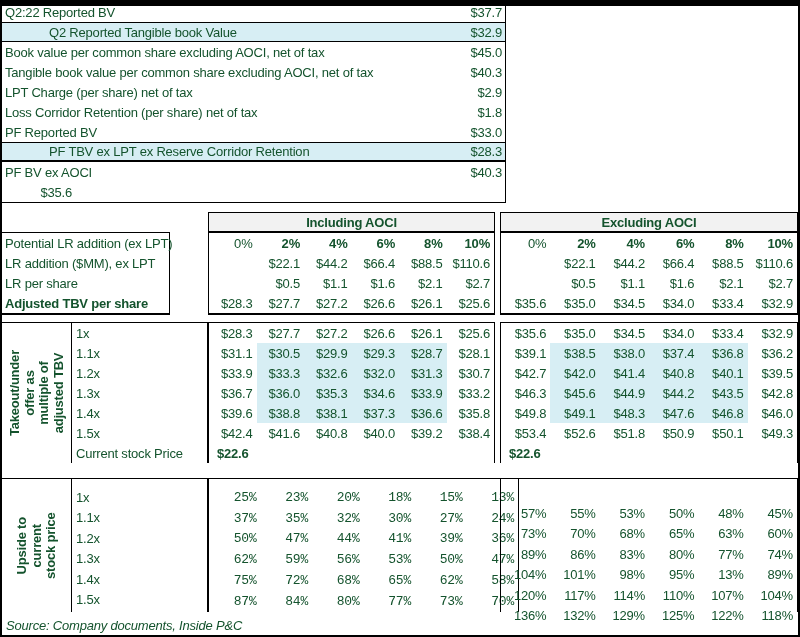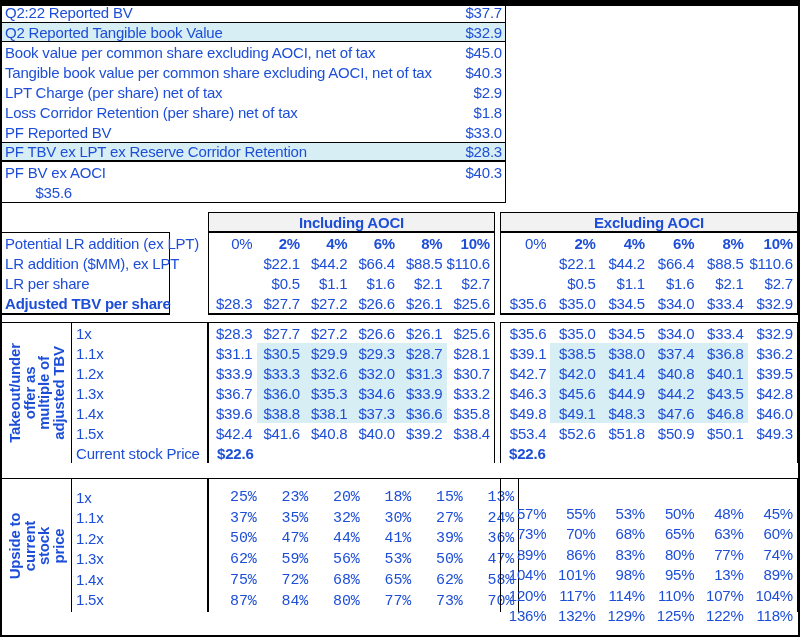--- a/index.html
+++ b/index.html
@@ -1,27 +1,27 @@
 <!DOCTYPE html>
 <html><head>
 <meta charset="utf-8">
 <style>
   html,body{margin:0;padding:0;background:#fff;}
   .page{
     position:relative;width:800px;height:637px;box-sizing:border-box;
-    border:2px solid #000;background:#fff;color:#1d4ed8;
-    font-family:"Liberation Sans","DejaVu Sans",sans-serif;font-size:15px;
+    border:2px solid #000;background:#fff;color:#14532d;
+    font-family:"Liberation Sans","DejaVu Sans",sans-serif;font-size:13px;
     letter-spacing:-0.2px;overflow:hidden;
   }
   .abs{position:absolute;box-sizing:border-box;}
   
   #top-table{left:0;top:0;width:504px;border-right:1px solid #000;border-bottom:1px solid #000;}
   .trow{display:flex;height:20px;align-items:center;box-sizing:border-box;}
   .trow.hl{background:var(--hl,#d7eef4);}
-  .trow.boxed{border-top:1px solid #000;border-bottom:1px solid #000;}
+  .trow.boxed{border-top:1px solid #000;border-bottom:1px solid #000;padding-left:44px;}
   .trow.thick{border-bottom:2px solid #000;}
   .tlabel{flex:1;padding-left:3px;white-space:nowrap;overflow:hidden;}
   .tvalue{width:70px;text-align:right;padding-right:3px;white-space:nowrap;}
   
   .rule{background:#000;}
   #mid-rule{left:0;top:205;width:796px;height:3px;}
   #tk-rule{left:0;top:461;width:796px;height:4px;}
   #up-rule{left:0;top:610;width:796px;height:3px;}
   
   .schead{top:210px;height:20px;border:1px solid #000;background:var(--hdr,#f2f2f2);
@@ -353,13 +353,14 @@
       <div class="cell">104%</div>
       <div class="cell">136%</div>
       <div class="cell">132%</div>
       <div class="cell">129%</div>
       <div class="cell">125%</div>
       <div class="cell">122%</div>
       <div class="cell">118%</div>
     </div>
   <div id="up-rule" class="abs rule"></div>
 
+  <div id="source" class="abs">Source: Company documents, Inside P&amp;C</div>
 </div>
 
 </body></html>

